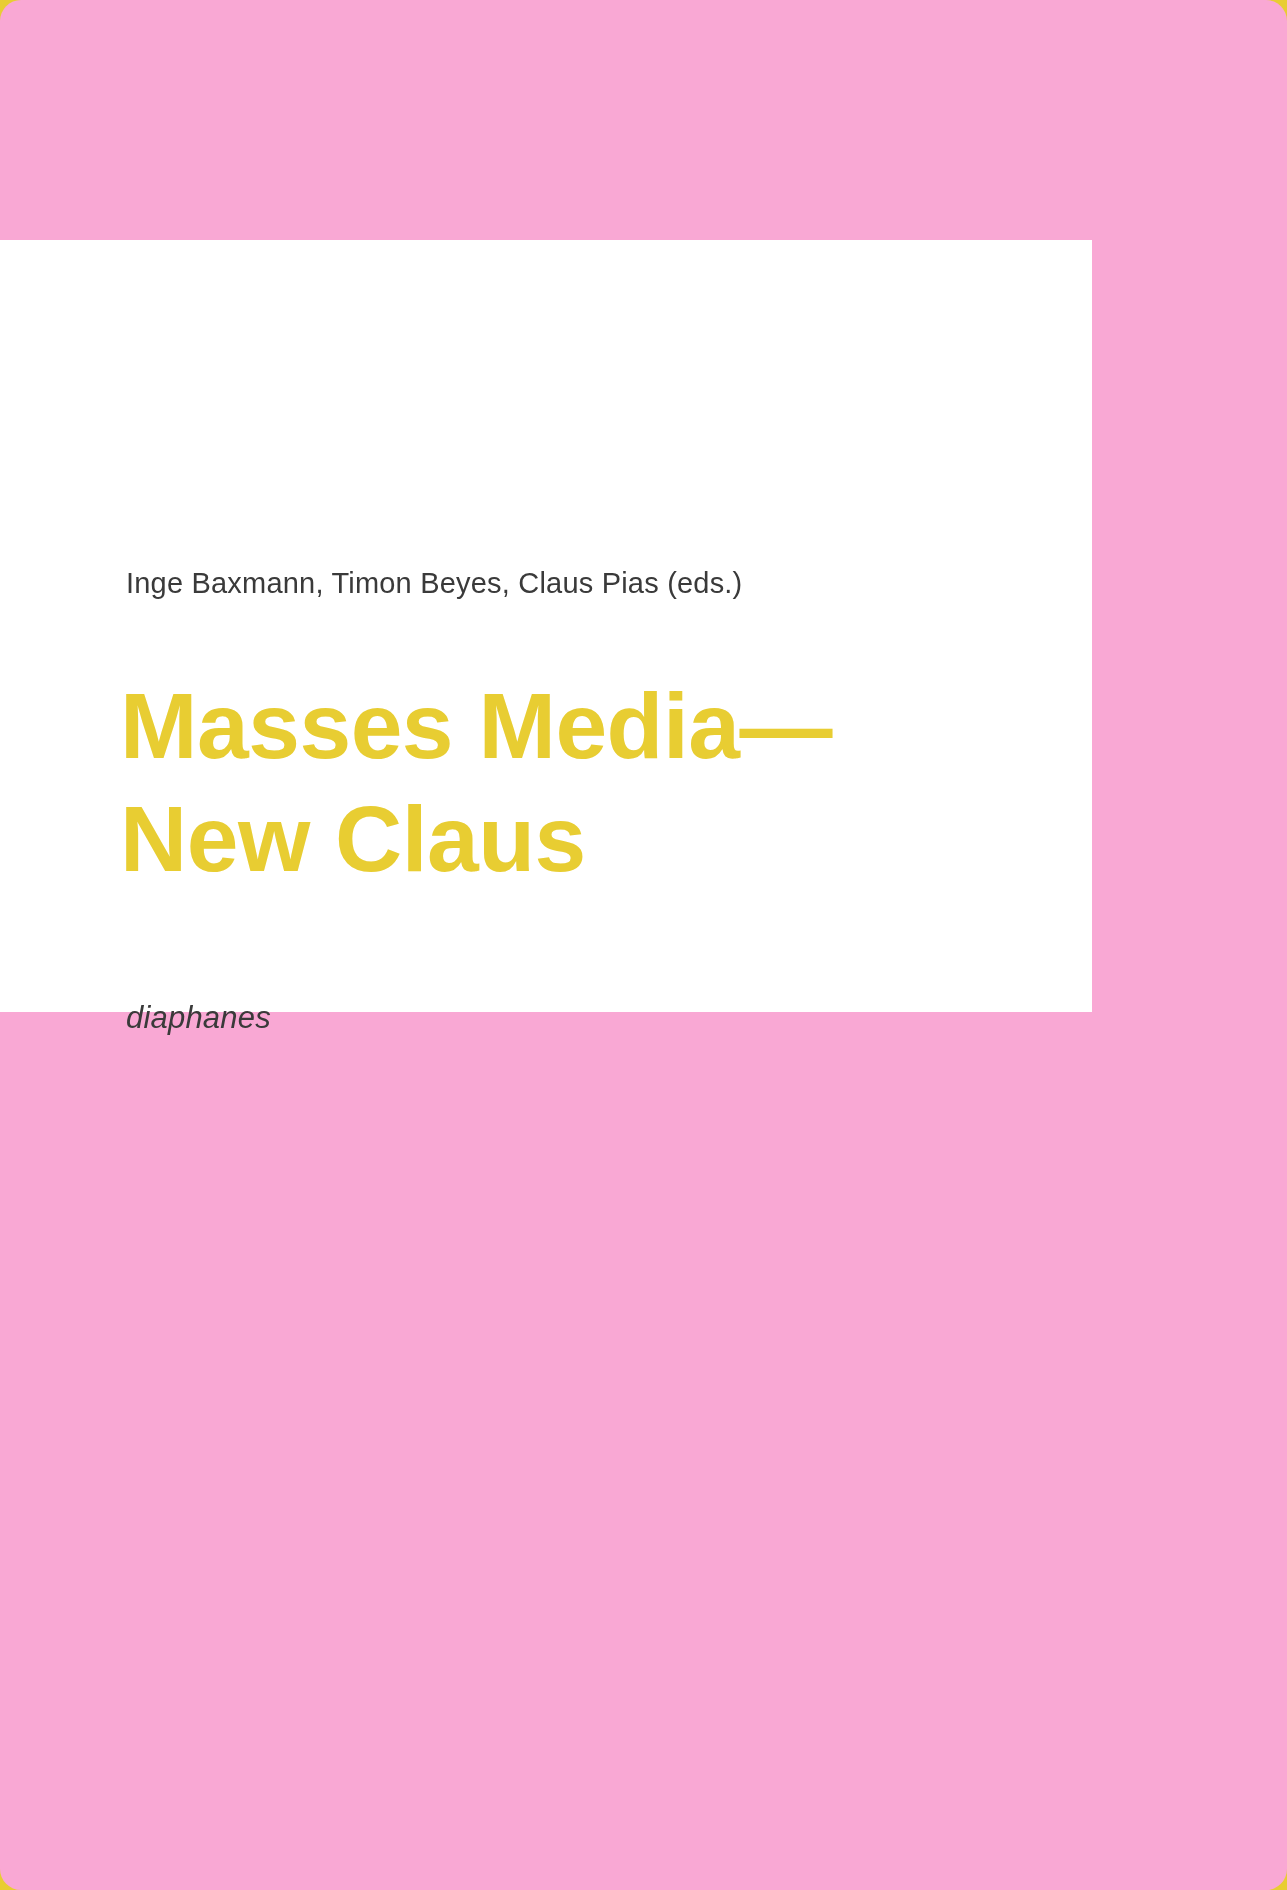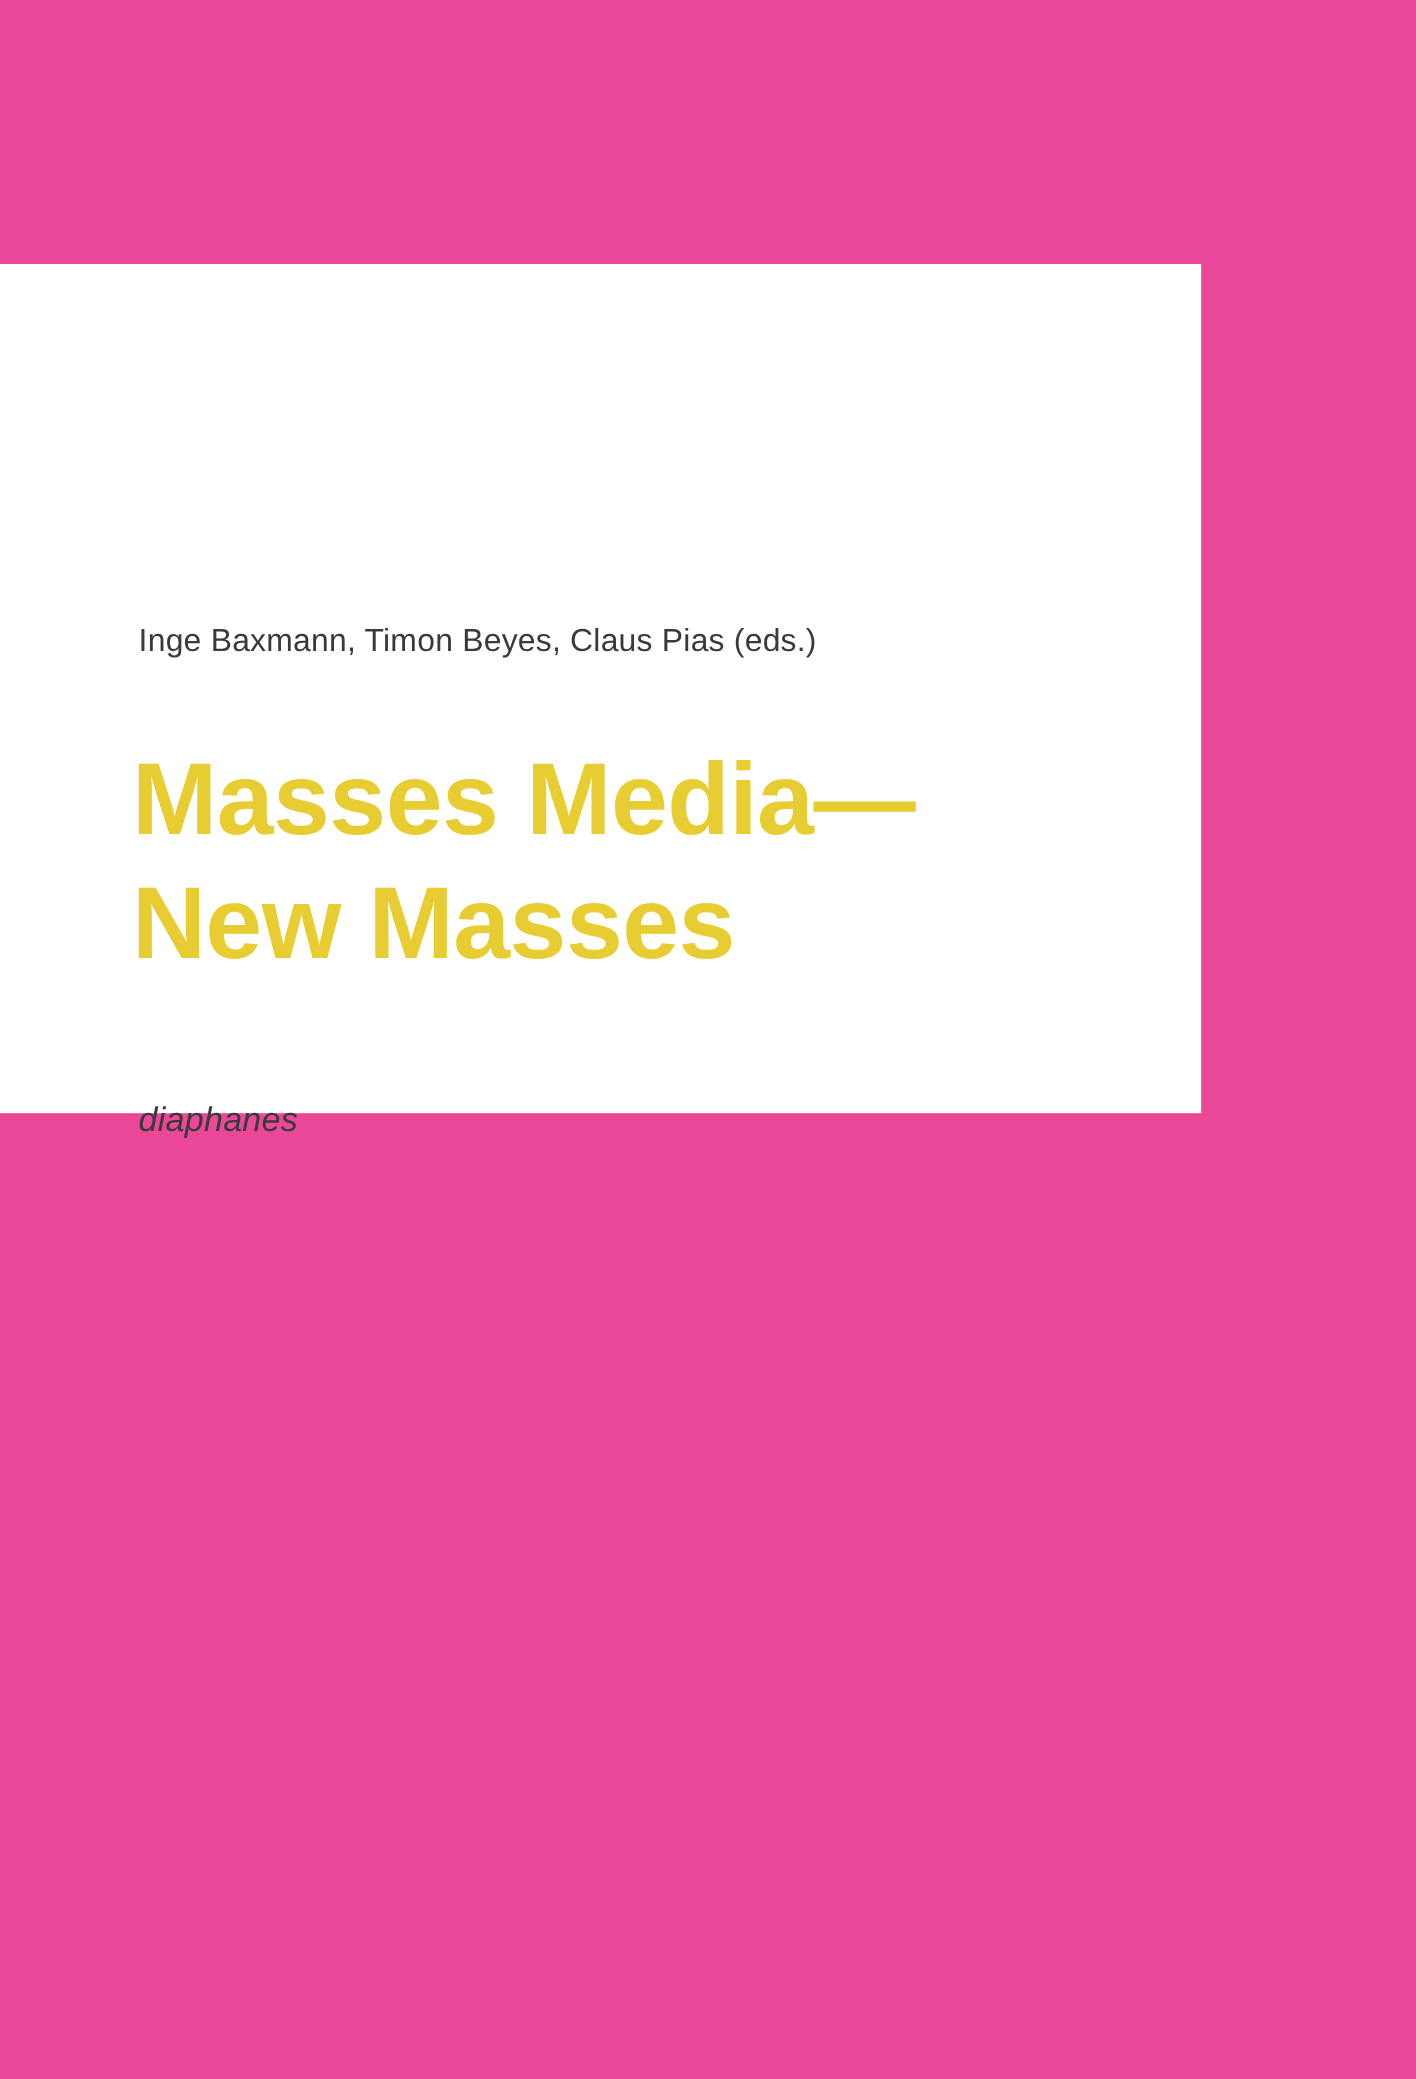--- a/index.html
+++ b/index.html
@@ -11,21 +11,22 @@
     height: 1890px;
     background: #e8cd32;
     font-family: "Liberation Sans", sans-serif;
     overflow: hidden;
     position: relative;
   }
 
   #cover {
     position: absolute;
     inset: 0;
-    background: #ec4899;
+    background: #f9a8d4;
+    border-radius: 21px;
   }
 
   
   #white-panel {
     position: absolute;
     left: 0;
     top: 240px;
     width: 1092px;
     height: 772px;
     background: #ffffff;
@@ -75,20 +76,20 @@
 <body>
 
 <div id="cover">
 
   <div id="white-panel">
 
     <div id="editors">Inge Baxmann, Timon Beyes, Claus Pias (eds.)</div>
 
     <div id="title">
       <span class="title-line">Masses Media—</span>
-      <span class="title-line">New Masses</span>
+      <span class="title-line">New Claus</span>
     </div>
 
     <div id="publisher">diaphanes</div>
 
   </div>
 
 </div>
 
 </body></html>

